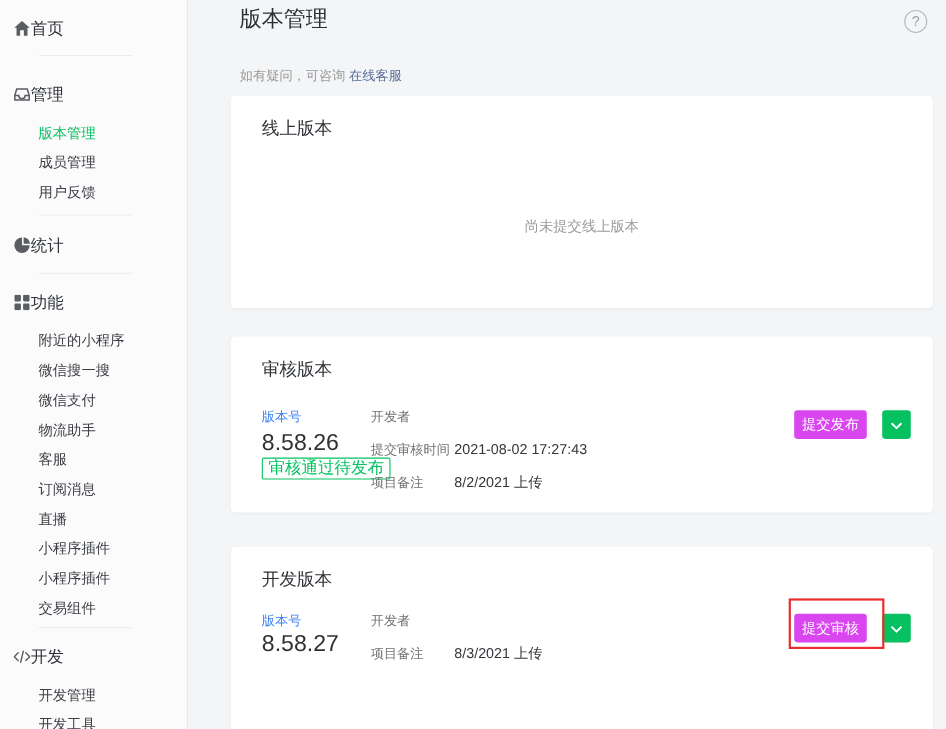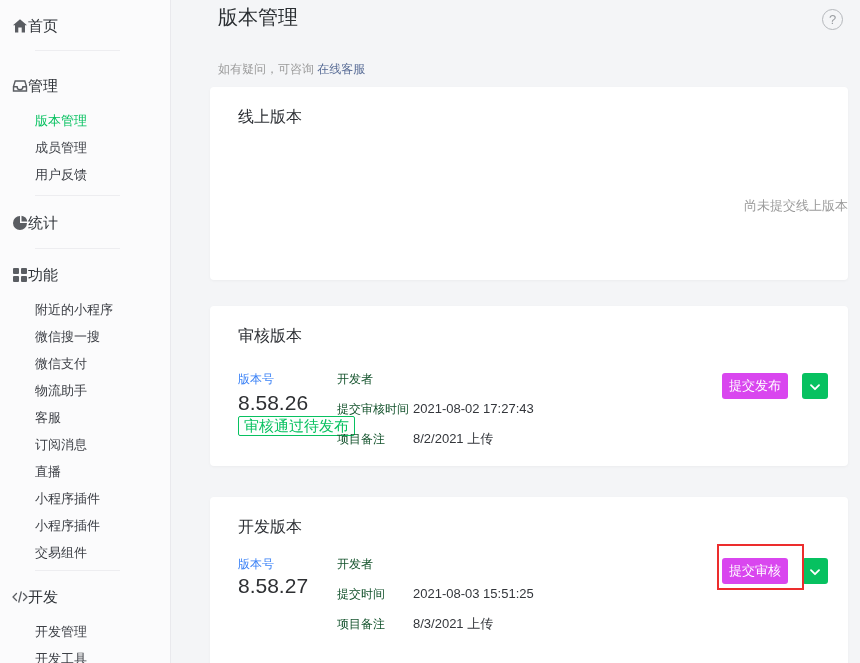--- a/index.html
+++ b/index.html
@@ -41,38 +41,38 @@
   
   .card {
     position:absolute; left:210px; width:638px;
     background:#ffffff; border-radius:4px;
     box-shadow:0 1px 3px rgba(0,0,0,0.04);
   }
   .card-online { top:87px; height:193px; }
   .card-review { top:306px; height:160px; }
   .card-dev    { top:497px; height:170px; }
   .card-title { position:absolute; left:28px; top:20px; font-size:16px; color:#2d3035; }
-  .empty-text { position:absolute; left:0; right:0; top:110px; text-align:right; font-size:13px; color:#9b9b9b; }
+  .empty-text { position:absolute; left:0; right:0; top:110px; text-align:center; font-size:13px; color:#9b9b9b; }
   .ver-label  { position:absolute; left:28px; font-size:12px; color:#3b82f6; }
   .ver-number { position:absolute; left:28px; font-size:21px; color:#2e3033; }
   .card-review .ver-label { top:65px; }
   .card-review .ver-number { top:85px; }
   .card-dev .ver-label { top:59px; }
   .card-dev .ver-number { top:77px; }
   .status-badge {
     position:absolute; left:28px; top:110px;
     font-size:15px; line-height:16px; padding:1px 5px;
     color:#07c160; border:1px solid #07c160; border-radius:2px;
     background:#fcfffd;
   }
   .info { position:absolute; left:127px; }
   .card-review .info { top:65px; }
   .card-dev .info { top:59px; }
   .info .row { margin-bottom:14px; font-size:12px; line-height:15px; white-space:nowrap; }
-  .info .lbl { display:inline-block; width:76px; color:#14532d; }
+  .info .lbl { display:inline-block; width:76px; color:#737373; }
   .info .val { color:#33363b; font-size:13px; }
   .btn-primary {
     position:absolute; left:512px; width:66px; height:26px;
     background:#d946ef; color:#fff; border:none; border-radius:3px;
     font-size:13px; font-weight:500; cursor:pointer;
     font-family:"Liberation Sans", sans-serif;
   }
   .btn-caret {
     position:absolute; left:592px; width:26px; height:26px;
     background:#07c160; border:none; border-radius:3px; cursor:pointer;
@@ -201,21 +201,20 @@
         </svg></span>
   </button>
 </div>
 
 <div class="card card-dev">
   <div class="card-title">开发版本</div>
   <div class="ver-label">版本号</div>
   <div class="ver-number">8.58.27</div>
   <div class="info">
     <div class="row"><span class="lbl">开发者</span><span class="val"></span></div>
-    <div class="row"><span class="lbl">提交时间</span><span class="val">2021-08-03 15:51:25</span></div>
     <div class="row"><span class="lbl">项目备注</span><span class="val">8/3/2021 上传</span></div>
   </div>
   <button class="btn-primary">提交审核</button>
   <button class="btn-caret">
     <span><svg width="10" height="7" viewBox="0 0 10 7" fill="none" stroke="#ffffff" stroke-width="1.8" stroke-linecap="round" stroke-linejoin="round">
           <path d="M1 1.2 L5 5.2 L9 1.2"></path>
         </svg></span>
   </button>
 </div>
 

